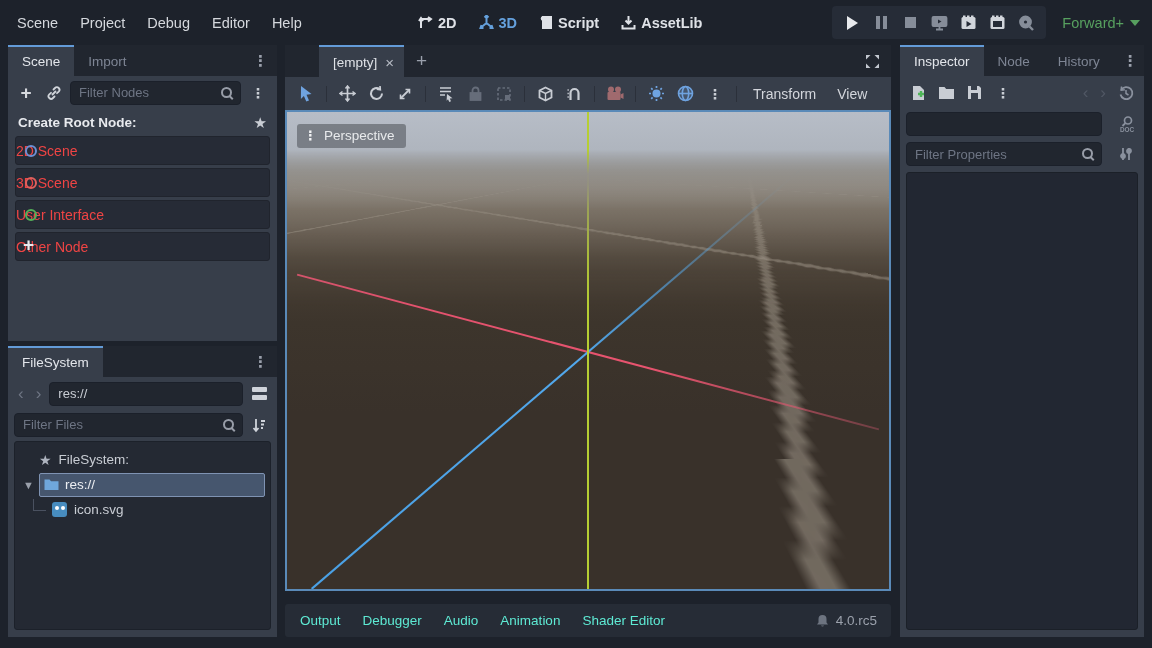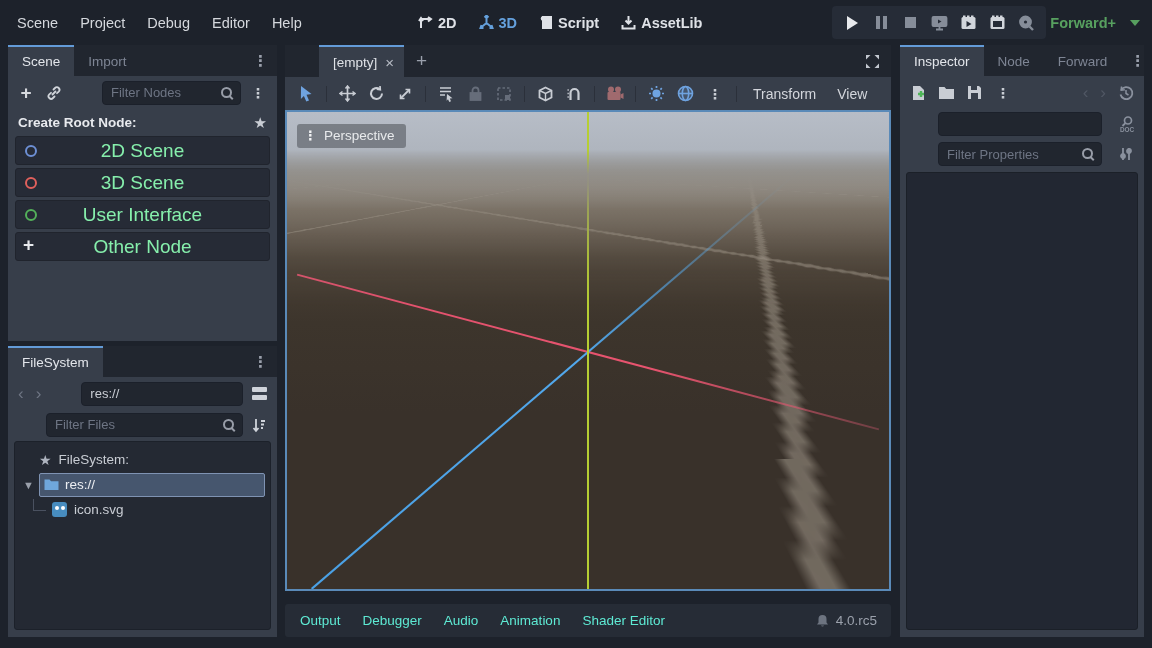--- a/index.html
+++ b/index.html
@@ -9,51 +9,51 @@
   
   .panel { position:absolute; background:#373e4a; display:flex; flex-direction:column; }
   .tabstrip { display:flex; align-items:stretch; height:31px; background:#21262f; flex:none; }
   .tab { display:flex; align-items:center; padding:0 14px; font-size:13.5px; color:#7e8594; border-top:2px solid transparent; cursor:default; }
   .tab.active { background:#373e4a; color:#e3e6eb; border-top:2px solid #639bd8; }
   .dots { margin-left:auto; align-self:center; color:#9aa0ac; font-size:15px; font-weight:bold; padding:0 9px; line-height:1; }
   .dots-sm { color:#c9cdd4; font-size:14px; font-weight:bold; padding:0 6px; }
   .toolbar-row { display:flex; align-items:center; height:33px; padding:0 6px; gap:4px; flex:none; }
   .field { background:#21262f; border:1px solid #1b202a; border-radius:4px; height:24px; color:#c9cdd4; font-size:13px; padding:0 26px 0 8px; outline:none; width:100%; font-family:inherit; }
   .field::placeholder { color:#6e7584; }
-  .fieldwrap { position:relative; flex:1; display:flex; align-items:center;margin-left:32px; }
+  .fieldwrap { position:relative; flex:1; display:flex; align-items:center; }
   .i-search { width:14px; height:14px; position:absolute; right:7px; top:5px; }
   .i-search::before { content:""; position:absolute; left:1px; top:1px; width:7px; height:7px; border:2px solid #989dA8; border-radius:50%; }
   .i-search::after { content:""; position:absolute; left:10px; top:9px; width:2px; height:5px; background:#989dA8; transform:rotate(-45deg); }
   .ibtn { width:24px; height:24px; display:flex; align-items:center; justify-content:center; flex:none; border-radius:3px; }
   .sep { width:1px; height:16px; background:#2b303a; margin:0 3px; flex:none; }
   svg { display:block; }
 
   
   .menubar { position:absolute; left:0; top:0; width:1152px; height:45px; display:flex; align-items:center; }
   .menu-item { padding:0 11px; font-size:14.5px; color:#d5d8dd; height:45px; display:flex; align-items:center; }
   .ctx-switch { position:absolute; left:410px; top:0; height:45px; display:flex; align-items:center; gap:6px; }
   .ctx-item { display:flex; align-items:center; gap:5px; padding:0 8px; font-size:14.5px; font-weight:bold; color:#dfe2e7; height:45px; }
   .ctx-item.active { color:#64a0dc; }
   .playback { position:absolute; right:106px; top:6px; height:33px; background:#262c37; border-radius:4px; display:flex; align-items:center; padding:0 7px; gap:3px; }
   .pbtn { width:26px; height:26px; display:flex; align-items:center; justify-content:center; }
   .tri-play { width:0; height:0; border-left:11px solid #e8eaed; border-top:7px solid transparent; border-bottom:7px solid transparent; }
   .pause { display:flex; gap:3px; } .pause i { width:4px; height:13px; background:#868d99; }
   .stopsq { width:11px; height:11px; background:#868d99; }
-  .renderer { position:absolute; right:12px; top:0; height:45px; display:flex; align-items:center; gap:14px; font-size:14.5px; font-weight:bold; color:#57a05f; }
+  .renderer { position:absolute; right:12px; top:0; height:45px; display:flex; align-items:center; gap:6px; font-size:14.5px; font-weight:normal; color:#57a05f; }
   .chev-down { width:0; height:0; border-left:5px solid transparent; border-right:5px solid transparent; border-top:6px solid #57a05f; }
 
   
   .scene-panel { left:8px; top:45px; width:269px; height:296px; }
   .fs-panel   { left:8px; top:346px; width:269px; height:291px; }
   .create-root { display:flex; align-items:center; height:27px; padding:0 10px; font-size:13.5px; font-weight:bold; color:#e8eaee; flex:none; }
   .star { margin-left:auto; color:#c9cdd4; font-size:15px; }
   .root-btn { display:flex; align-items:center; height:29px; margin:0 7px 3px; background:#262b36; border:1px solid #20242d; border-radius:3px; position:relative; flex:none; }
   .root-ic { position:absolute; left:9px; width:12px; height:12px; border-radius:50%; border:2.5px solid; }
   .root-plus { position:absolute; left:7px; color:#e8eaee; font-size:19px; font-weight:bold; line-height:1; top:2px; }
-  .root-lbl { flex:1; text-align:center; font-size:19px; color:#86efac; }
+  .root-lbl { flex:1; font-size:14px; color:#ef4444; }
   .navchev { color:#6f7684; font-size:17px; padding:0 4px; line-height:1; }
   .split-ic { display:flex; flex-direction:column; gap:3px; padding:2px; }
   .split-ic i { width:15px; height:5px; background:#cfd3da; border-radius:1px; }
   .tree-well { margin:2px 6px 7px; flex:1; background:#242933; border:1px solid #1c212a; border-radius:3px; padding-top:5px; overflow:hidden; }
   .tree-row { display:flex; align-items:center; height:25px; font-size:13.5px; color:#c9cdd4; position:relative; }
   .tree-sel { margin:0 5px 0 24px; flex:1; display:flex; align-items:center; gap:6px; background:#46566e; border:1px solid #7f93b3; border-radius:2px; height:24px; padding:0 4px; color:#eceef2; }
   .tree-chev { position:absolute; left:8px; color:#9aa0ab; font-size:11px; }
   .tree-elbow { width:13px; height:12px; border-left:1px solid #4a5160; border-bottom:1px solid #4a5160; margin:-10px 6px 0 18px; }
   .godot-ic { width:15px; height:15px; background:#478cbf; border-radius:3px; position:relative; flex:none; }
   .godot-ic::before, .godot-ic::after { content:""; position:absolute; top:4px; width:4px; height:4px; background:#fff; border-radius:50%; }
@@ -429,21 +429,21 @@
         <path d="M5 11.5 a1.6 1.6 0 0 0 3 0 Z"></path>
       </svg>
     <span>4.0.rc5</span>
   </div>
 </div>
 
 <div class="panel insp-panel">
   <div class="tabstrip">
     <div class="tab active">Inspector</div>
     <div class="tab">Node</div>
-    <div class="tab">Forward</div>
+    <div class="tab">History</div>
     <div class="dots">⋮</div>
   </div>
   <div class="toolbar-row">
     <div class="ibtn">
         <svg width="15" height="16" viewBox="0 0 15 16">
           <path d="M2 1 H9 L13 5 V15 H2 Z" fill="#c9cdd4"></path>
           <path d="M7 9 H13 M10 6 V12" stroke="#4fb558" stroke-width="2.4"></path>
         </svg>
       </div>
     <div class="ibtn">

